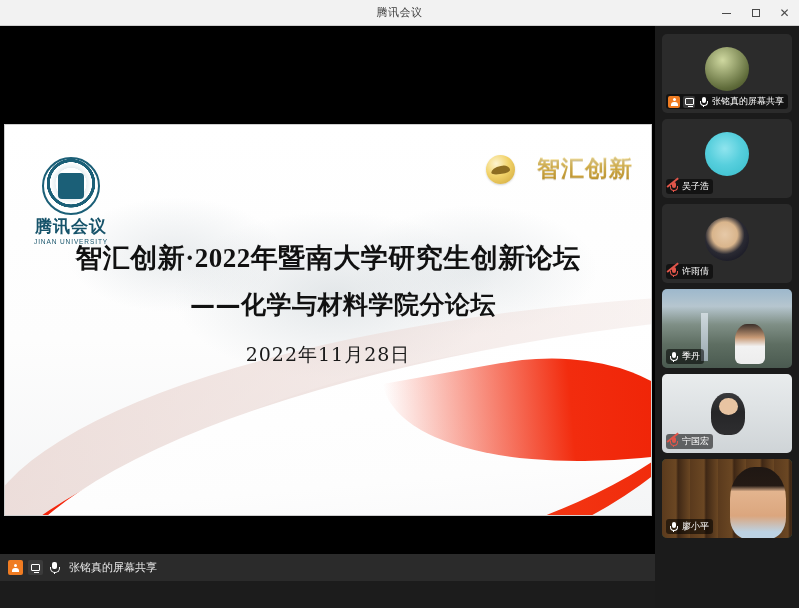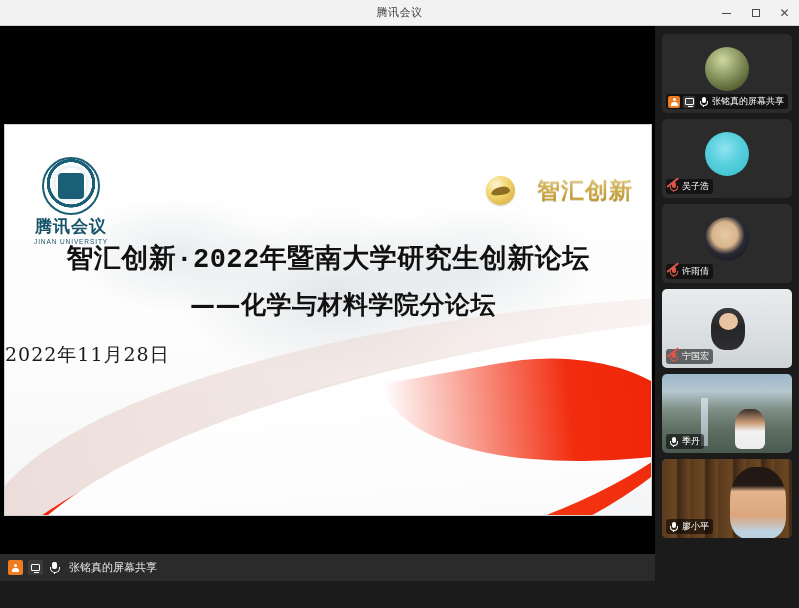--- a/index.html
+++ b/index.html
@@ -125,21 +125,21 @@
     font-size: 17px; font-weight: 700; color: #16536a;
     letter-spacing: 1px; line-height: 1.05;
   }
   .jnu-en {
     font-size: 6.5px; color: #16536a; letter-spacing: .9px; margin-top: 2px;
   }
 
   
   .brand-logo {
     position: absolute; right: 18px; top: 28px;
-    display: flex; align-items: center; gap: 22px; margin-top: 22px;
+    display: flex; align-items: flex-end; gap: 22px;
   }
   .brand-mark {
     width: 29px; height: 29px; border-radius: 50%;
     background: radial-gradient(circle at 35% 30%, #fdf4cf 0%, #f2d36a 45%, #cda438 100%);
     position: relative; flex: none;
     box-shadow: 0 1px 2px rgba(0,0,0,.18);
   }
   .brand-mark::after {
     content:""; position:absolute; left:5px; top:11px;
     width:19px; height:8px;
@@ -152,35 +152,35 @@
     font-size: 23px; font-weight: 700; letter-spacing: 1px;
     background: linear-gradient(180deg,#fdf6d4 0%,#e9c55f 45%,#c8982c 100%);
     -webkit-background-clip: text; background-clip: text; color: transparent;
     text-shadow: 0 1px 0 rgba(120,90,20,.25);
   }
 
   
   .slide-title {
     position: absolute; left: 0; right: 0; top: 115px;
     text-align: center;
-    font-family: Liberation Mono, monospace;
+    font-family: Liberation Serif, serif;
     font-size: 27px; font-weight: 700; color: #111;
     letter-spacing: .5px;
   }
   .slide-subtitle {
     position: absolute; left: 0; right: 0; top: 163px;
     text-align: center;
     font-family: "DejaVu Sans","Liberation Sans",sans-serif;
     font-size: 25px; font-weight: 700; color: #111;
     letter-spacing: .5px;
     margin-left: 30px;
   }
   .slide-date {
     position: absolute; left: 0; right: 0; top: 217px;
-    text-align: left;
+    text-align: center;
     font-family: "DejaVu Serif","Liberation Serif",serif;
     font-size: 19px; color: #1a1a1a; letter-spacing: 1px;
   }
 
   
   .rail {
     position: absolute; left: 655px; top: 26px;
     width: 144px; height: 582px;
     background: #1b1b1b;
     padding: 8px 7px 0 7px;
@@ -425,40 +425,40 @@
         <span class="mic muted">
             <span class="cap"></span>
             <span class="arc"></span>
             <span class="stem"></span>
           </span>
         <span class="tile-name">许雨倩</span>
       </div>
     </div>
 
     <div class="tile">
+      <div class="vid vid-5"></div>
+      <div class="tile-label">
+        <span class="mic">
+            <span class="cap"></span>
+            <span class="arc"></span>
+            <span class="stem"></span>
+          </span>
+        <span class="tile-name">季丹</span>
+      </div>
+    </div>
+
+    <div class="tile">
       <div class="vid vid-4"></div>
       <div class="tile-label">
         <span class="mic muted">
             <span class="cap"></span>
             <span class="arc"></span>
             <span class="stem"></span>
           </span>
         <span class="tile-name">宁国宏</span>
-      </div>
-    </div>
-
-    <div class="tile">
-      <div class="vid vid-5"></div>
-      <div class="tile-label">
-        <span class="mic">
-            <span class="cap"></span>
-            <span class="arc"></span>
-            <span class="stem"></span>
-          </span>
-        <span class="tile-name">季丹</span>
       </div>
     </div>
 
     <div class="tile speaking">
       <div class="vid vid-6"></div>
       <div class="tile-label">
         <span class="mic">
             <span class="cap"></span>
             <span class="arc"></span>
             <span class="stem"></span>

